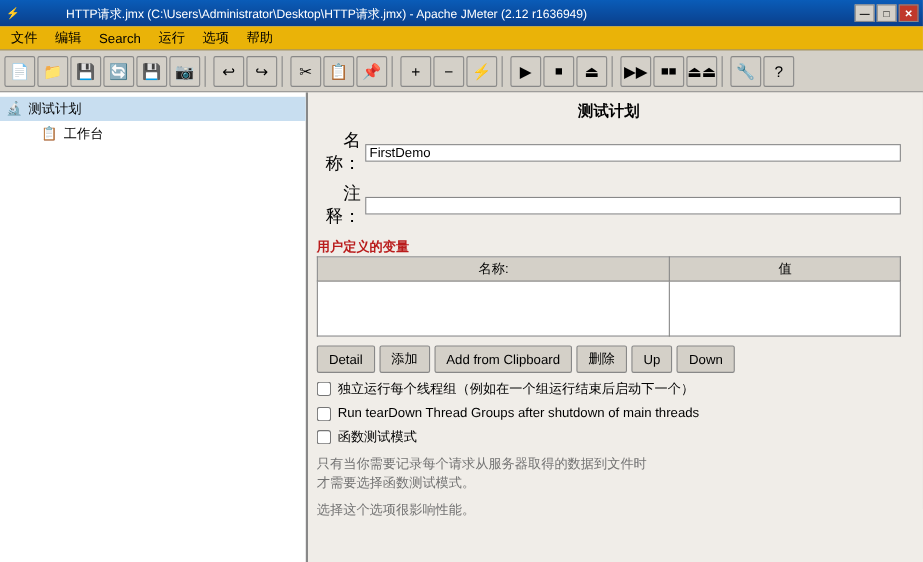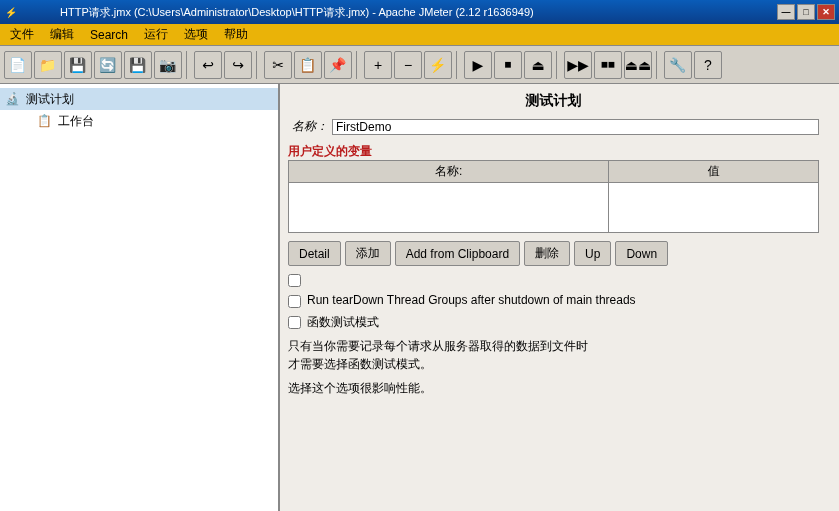--- a/index.html
+++ b/index.html
@@ -161,25 +161,24 @@
       text-align: center;
     }
 
     .form-row {
       display: flex;
       align-items: center;
       margin-bottom: 6px;
     }
     .form-label {
       width: 40px;
-      font-size: 12px;
+      font-size: 16px;
       color: #000;
       text-align: right;
       margin-right: 4px;
-      font-style: italic;
     }
     .form-input {
       flex: 1;
       height: 16px;
       border: 1px solid #888;
       background: #fff;
       font-size: 12px;
       padding: 1px 3px;
       font-family: inherit;
     }
@@ -243,21 +242,21 @@
       width: 13px;
       height: 13px;
     }
     .checkbox-label {
       font-size: 12px;
       color: #000;
     }
 
     .info-text {
       font-size: 12px;
-      color: #000000;
+      color: #737373;
       margin: 6px 0;
       line-height: 1.5;
     }
 
     
     .content-panel::-webkit-scrollbar {
       width: 16px;
     }
     .content-panel::-webkit-scrollbar-track {
       background: #d4d0c8;
@@ -345,20 +344,24 @@
 
   <div class="content-panel">
     <div class="content-inner">
       <div class="section-title">测试计划</div>
 
       <div class="form-row">
         <span class="form-label">名称：</span>
         <input class="form-input" type="text" value="FirstDemo" style="">
       </div>
 
+      <div class="form-row">
+        <span class="form-label">注释：</span>
+        <input class="form-input" type="text" style="">
+      </div>
 
       <div class="variables-section">
         <div class="variables-title">用户定义的变量</div>
         <table class="variables-table">
           <thead>
             <tr>
               <th>名称:</th>
               <th>值</th>
             </tr>
           </thead>
@@ -375,20 +378,21 @@
         <button class="action-btn">Detail</button>
         <button class="action-btn">添加</button>
         <button class="action-btn">Add from Clipboard</button>
         <button class="action-btn">删除</button>
         <button class="action-btn">Up</button>
         <button class="action-btn">Down</button>
       </div>
 
       <div class="checkbox-row">
         <input type="checkbox" style="">
+        <span class="checkbox-label">独立运行每个线程组（例如在一个组运行结束后启动下一个）</span>
       </div>
 
       <div class="checkbox-row">
         <input type="checkbox" style="">
         <span class="checkbox-label">Run tearDown Thread Groups after shutdown of main threads</span>
       </div>
 
       <div class="checkbox-row">
         <input type="checkbox" style="">
         <span class="checkbox-label">函数测试模式</span>

